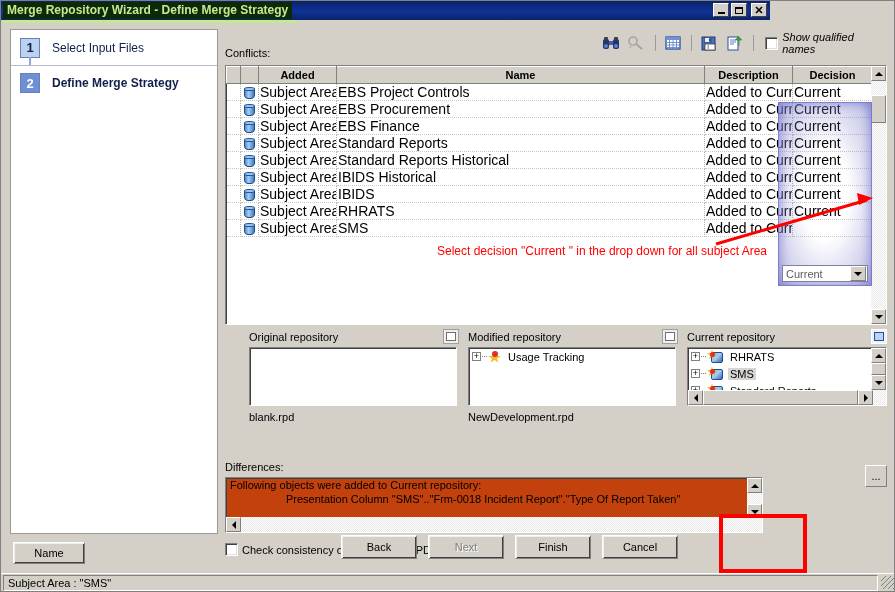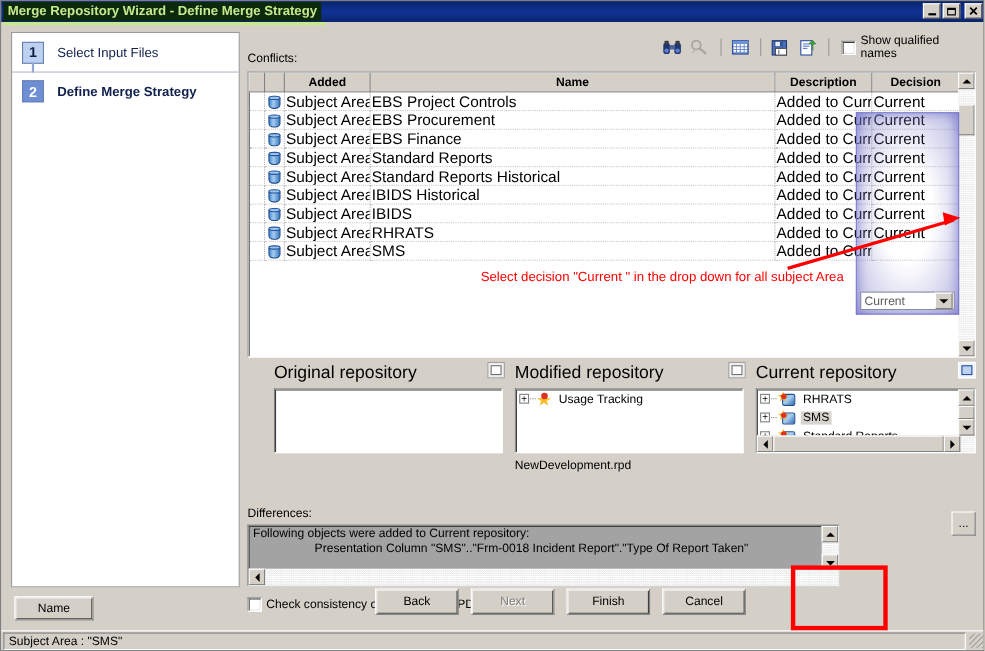--- a/index.html
+++ b/index.html
@@ -16,21 +16,21 @@
     position: relative;
     width: 895px; height: 592px;
     background: #d4d0c8;
     border: 1px solid #808080;
     overflow: hidden;
   }
 
   
   .titlebar {
     position: absolute; left: 0; top: 0;
-    width: 895px; height: 19px;
+    width: 769px; height: 19px;
     background: linear-gradient(to bottom, #0a246a 0%, #0f3296 55%, #0a246a 100%);
     display: flex; align-items: center;
   }
   .title-text {
     color: #c8e890;
     background: #0a2a0a;
     font-weight: bold;
     font-size: 12px;
     padding: 2px 4px 2px 4px;
     margin-left: 2px;
@@ -105,21 +105,21 @@
   .toolbar {
     position: absolute; left: 374px; top: 2px;
     display: flex; align-items: center; height: 24px;
   }
   .tb-btn {
     width: 24px; height: 22px;
     display: flex; align-items: center; justify-content: center;
     margin-right: 2px;
   }
   .tb-sep { width: 1px; height: 16px; background: #9a9a9a; margin: 0 5px; }
-  .cb-wrap { display: flex; align-items: center; margin-left: 6px; }
+  .cb-wrap { display: flex; align-items: center; margin-left: 6px; font-style: italic; }
   .checkbox {
     width: 13px; height: 13px;
     background: #fff;
     border: 1px solid;
     border-color: #808080 #ffffff #ffffff #808080;
     box-shadow: inset 1px 1px 0 #404040, inset -1px -1px 0 #dfdfdf;
     margin-right: 4px;
     flex: 0 0 auto;
   }
 
@@ -276,21 +276,21 @@
   }
   .hscroll {
     position:absolute; left:0; bottom:0; height:15px;
     background: repeating-conic-gradient(#e8e8e8 0% 25%, #ffffff 0% 50%) 0 0/2px 2px;
     display:flex; align-items:center;
   }
 
   
   .repos { position: absolute; left: 0; top: 302px; width: 662px; height: 125px; }
   .repo { position: absolute; top: 0; }
-  .repo .rlabel { font-size: 16px; color:#000; margin-bottom: 4px; display:block;}
+  .repo .rlabel { font-size: 11px; color:#000; margin-bottom: 4px; display:block;}
   .repo .rbox {
     background:#ffffff;
     border:1px solid;
     border-color:#808080 #ffffff #ffffff #808080;
     box-shadow: inset 1px 1px 0 #404040;
     position: relative;
     overflow: hidden;
   }
   .repo .rfile { font-size:11px; color:#000; margin-top:5px; display:block;}
   .repo-ico {
@@ -313,21 +313,21 @@
   }
   .dots { width:5px; border-top:1px dotted #808080; margin:0 1px; flex:0 0 auto;}
   .tree-label { margin-left:4px; padding:0 2px; white-space:nowrap; }
   .tree-label.sel { background:#d8d4d0; }
 
   
   .diffs { position:absolute; left:0; top:432px; width:662px; }
   .diffbox {
     position:relative;
     width: 538px; height: 56px;
-    background:#a3a3a3;
+    background:#c2410c;
     border:1px solid;
     border-color:#808080 #ffffff #ffffff #808080;
     box-shadow: inset 1px 1px 0 #404040;
     margin-top:4px;
     overflow:hidden;
   }
   .diffline { font-size:11px; color:#000; padding-left:4px; line-height:14px; white-space:nowrap;}
   .diffline.indent { padding-left: 60px; }
   .dots-btn {
     position:absolute; left:640px; top:4px;
@@ -592,20 +592,21 @@
     </div>
 
     <div class="repos">
 
       <div class="repo" style="left:24px; width:208px;">
         <span class="rlabel">Original repository</span>
         <div class="repo-ico gray" style="left:194px;">
             <span class="ri-inner"></span>
           </div>
         <div class="rbox" style="width:208px;height:59px;"></div>
+        <span class="rfile">blank.rpd</span>
       </div>
 
       <div class="repo" style="left:243px; width:208px;">
         <span class="rlabel">Modified repository</span>
         <div class="repo-ico gray" style="left:194px;">
             <span class="ri-inner"></span>
           </div>
         <div class="rbox" style="width:208px;height:59px;">
           <div class="tree-row">
             <span class="plusbox">+</span>

